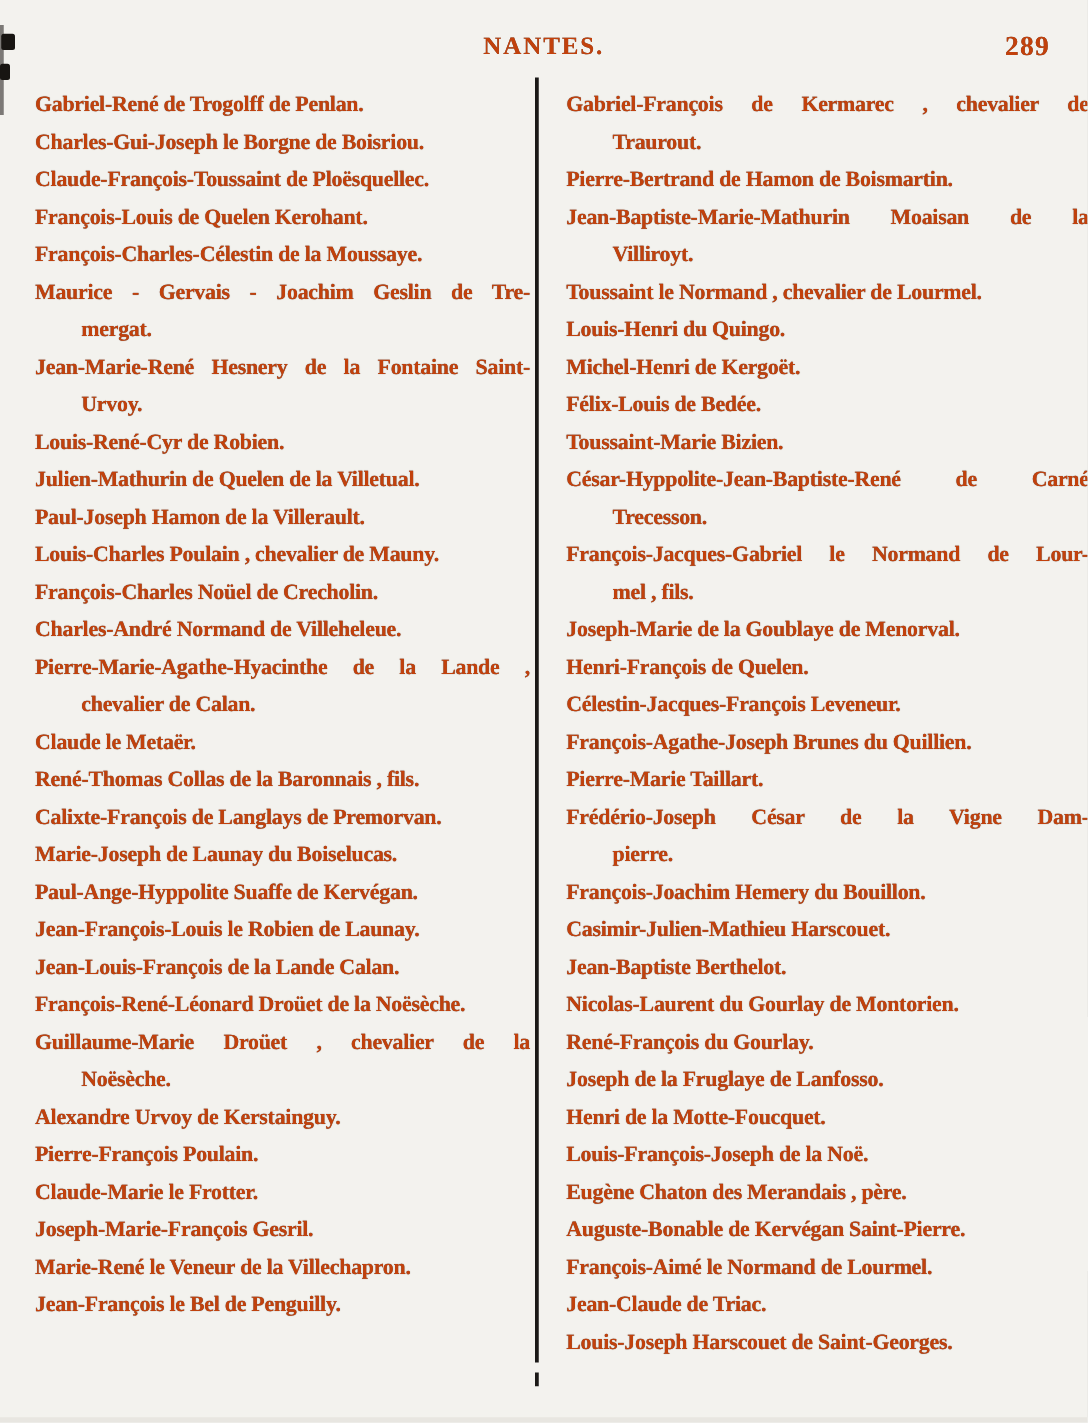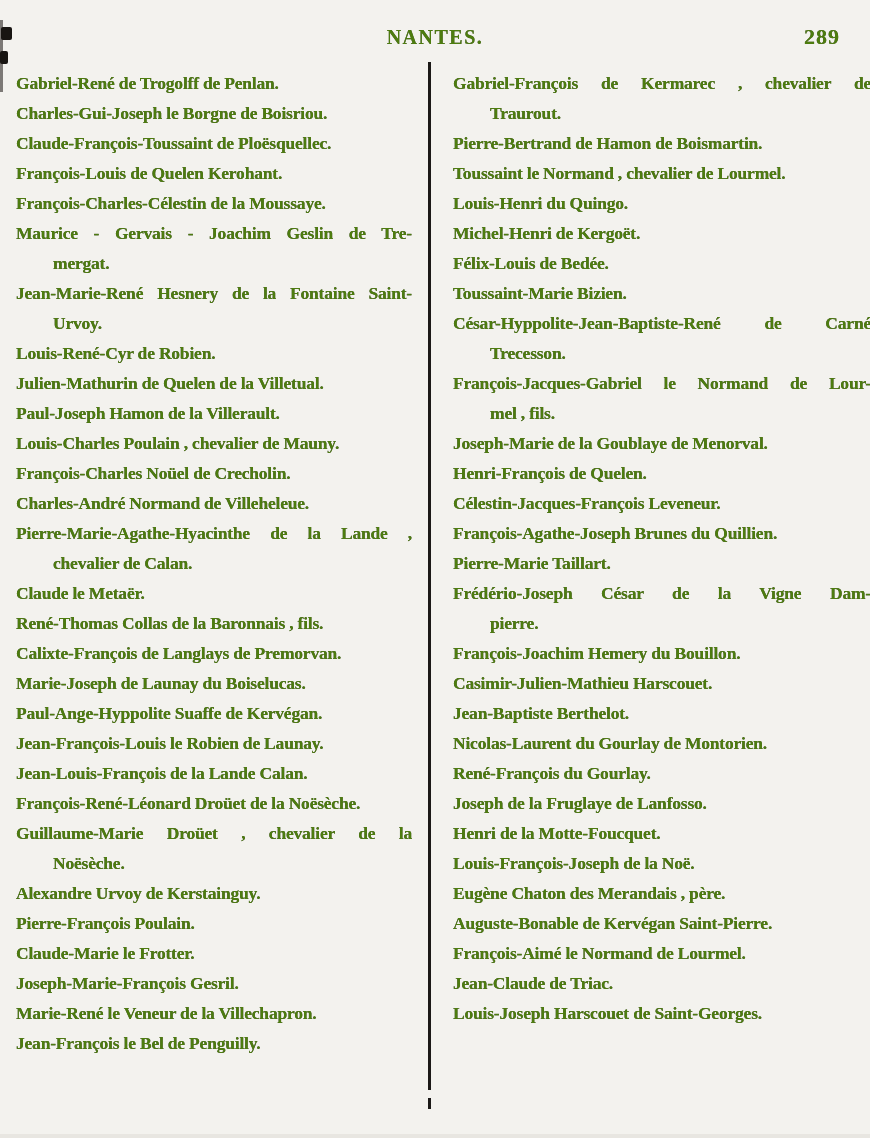--- a/index.html
+++ b/index.html
@@ -8,21 +8,21 @@
     background: #e8e6e1;
   }
   .page {
     position: relative;
     width: 870px;
     height: 1134px;
     background: #f3f2ee;
     overflow: hidden;
     font-family: "Liberation Serif", "DejaVu Serif", serif;
     font-weight: bold;
-    color: #4d7c0f;
+    color: #c2410c;
   }
   
   .running-title {
     position: absolute;
     top: 26px;
     left: 0;
     right: 0;
     text-align: center;
     font-size: 20px;
     letter-spacing: 1.5px;
@@ -38,21 +38,21 @@
   }
   
   .col {
     position: absolute;
     top: 68px;
     font-size: 17.5px;
     line-height: 30px;
     letter-spacing: -0.2px;
     text-shadow: 0 0 0.6px rgba(20,18,16,0.75);
   }
-  .col-left  { left: 16px;  width: 396px; }
+  .col-left  { left: 28px;  width: 396px; }
   .col-right { left: 443px; width: 418px; margin-left: 10px; }
   .entry { margin: 0; }
   .line { white-space: nowrap; }
   .line.justify {
     white-space: normal;
     text-align: justify;
     text-align-last: justify;
   }
   .line.cont { padding-left: 37px; }
   
@@ -208,20 +208,24 @@
 
   <div class="col col-right" id="col-right">
       <div class="entry">
         <div class="line justify">Gabriel-François de Kermarec , chevalier de</div>
         <div class="line cont">Traurout.</div>
       </div>
       <div class="entry">
         <div class="line">Pierre-Bertrand de Hamon de Boismartin.</div>
       </div>
       <div class="entry">
+        <div class="line justify">Jean-Baptiste-Marie-Mathurin Moaisan de la</div>
+        <div class="line cont">Villiroyt.</div>
+      </div>
+      <div class="entry">
         <div class="line">Toussaint le Normand , chevalier de Lourmel.</div>
       </div>
       <div class="entry">
         <div class="line">Louis-Henri du Quingo.</div>
       </div>
       <div class="entry">
         <div class="line">Michel-Henri de Kergoët.</div>
       </div>
       <div class="entry">
         <div class="line">Félix-Louis de Bedée.</div>

